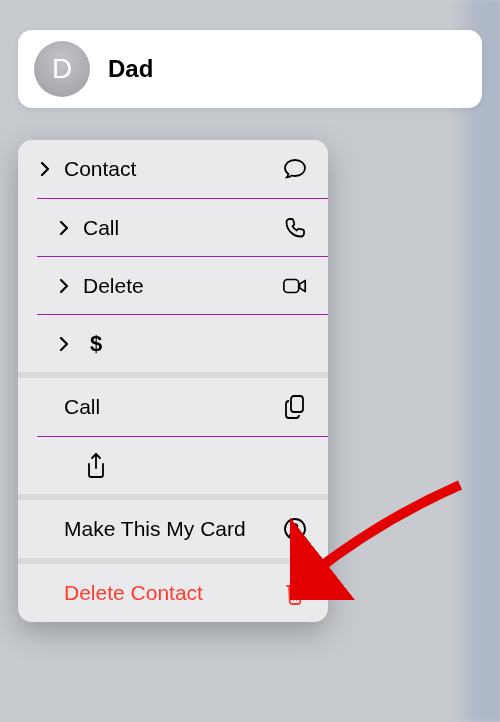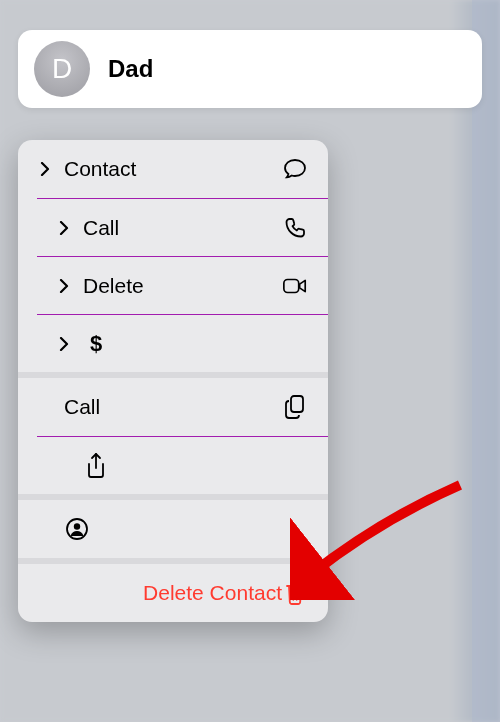--- a/index.html
+++ b/index.html
@@ -79,21 +79,21 @@
     width: 28px;
     display: inline-block;
   }
   .item-label { flex: 1; }
   .item-icon {
     width: 26px; height: 26px;
     display: inline-flex;
     align-items: center;
     justify-content: center;
   }
-  .danger { color: #ff3b30; text-align: right; }
+  .danger { color: #ff3b30; }
   .danger .item-icon svg { stroke: #ff3b30; }
 
   
   .arrow {
     position: absolute;
     left: 290px; top: 480px;
     width: 180px; height: 120px;
     pointer-events: none;
   }
 
@@ -189,20 +189,21 @@
             <path d="M7 6 L11 2 L15 6" fill="none" stroke="#000" stroke-width="1.8" stroke-linecap="round" stroke-linejoin="round"></path>
             <path d="M4 12 L4 23 C4 24.1 4.9 25 6 25 L16 25 C17.1 25 18 24.1 18 23 L18 12" fill="none" stroke="#000" stroke-width="1.8" stroke-linecap="round"></path>
           </svg>
       </span>
     </div>
   </div>
 
   <div class="menu-group">
     <div class="menu-item">
       <span class="chevron-spacer"></span>
+      <span class="item-label">Make This My Card</span>
       <span class="item-icon">
         <svg width="24" height="24" viewBox="0 0 24 24">
             <circle cx="12" cy="12" r="10" fill="none" stroke="#000" stroke-width="1.8"></circle>
             <circle cx="12" cy="9.5" r="3.2" fill="#000"></circle>
             <path d="M5.5 19 C6.5 15.5 9 14 12 14 C15 14 17.5 15.5 18.5 19" fill="#000"></path>
           </svg>
       </span>
     </div>
   </div>
 

